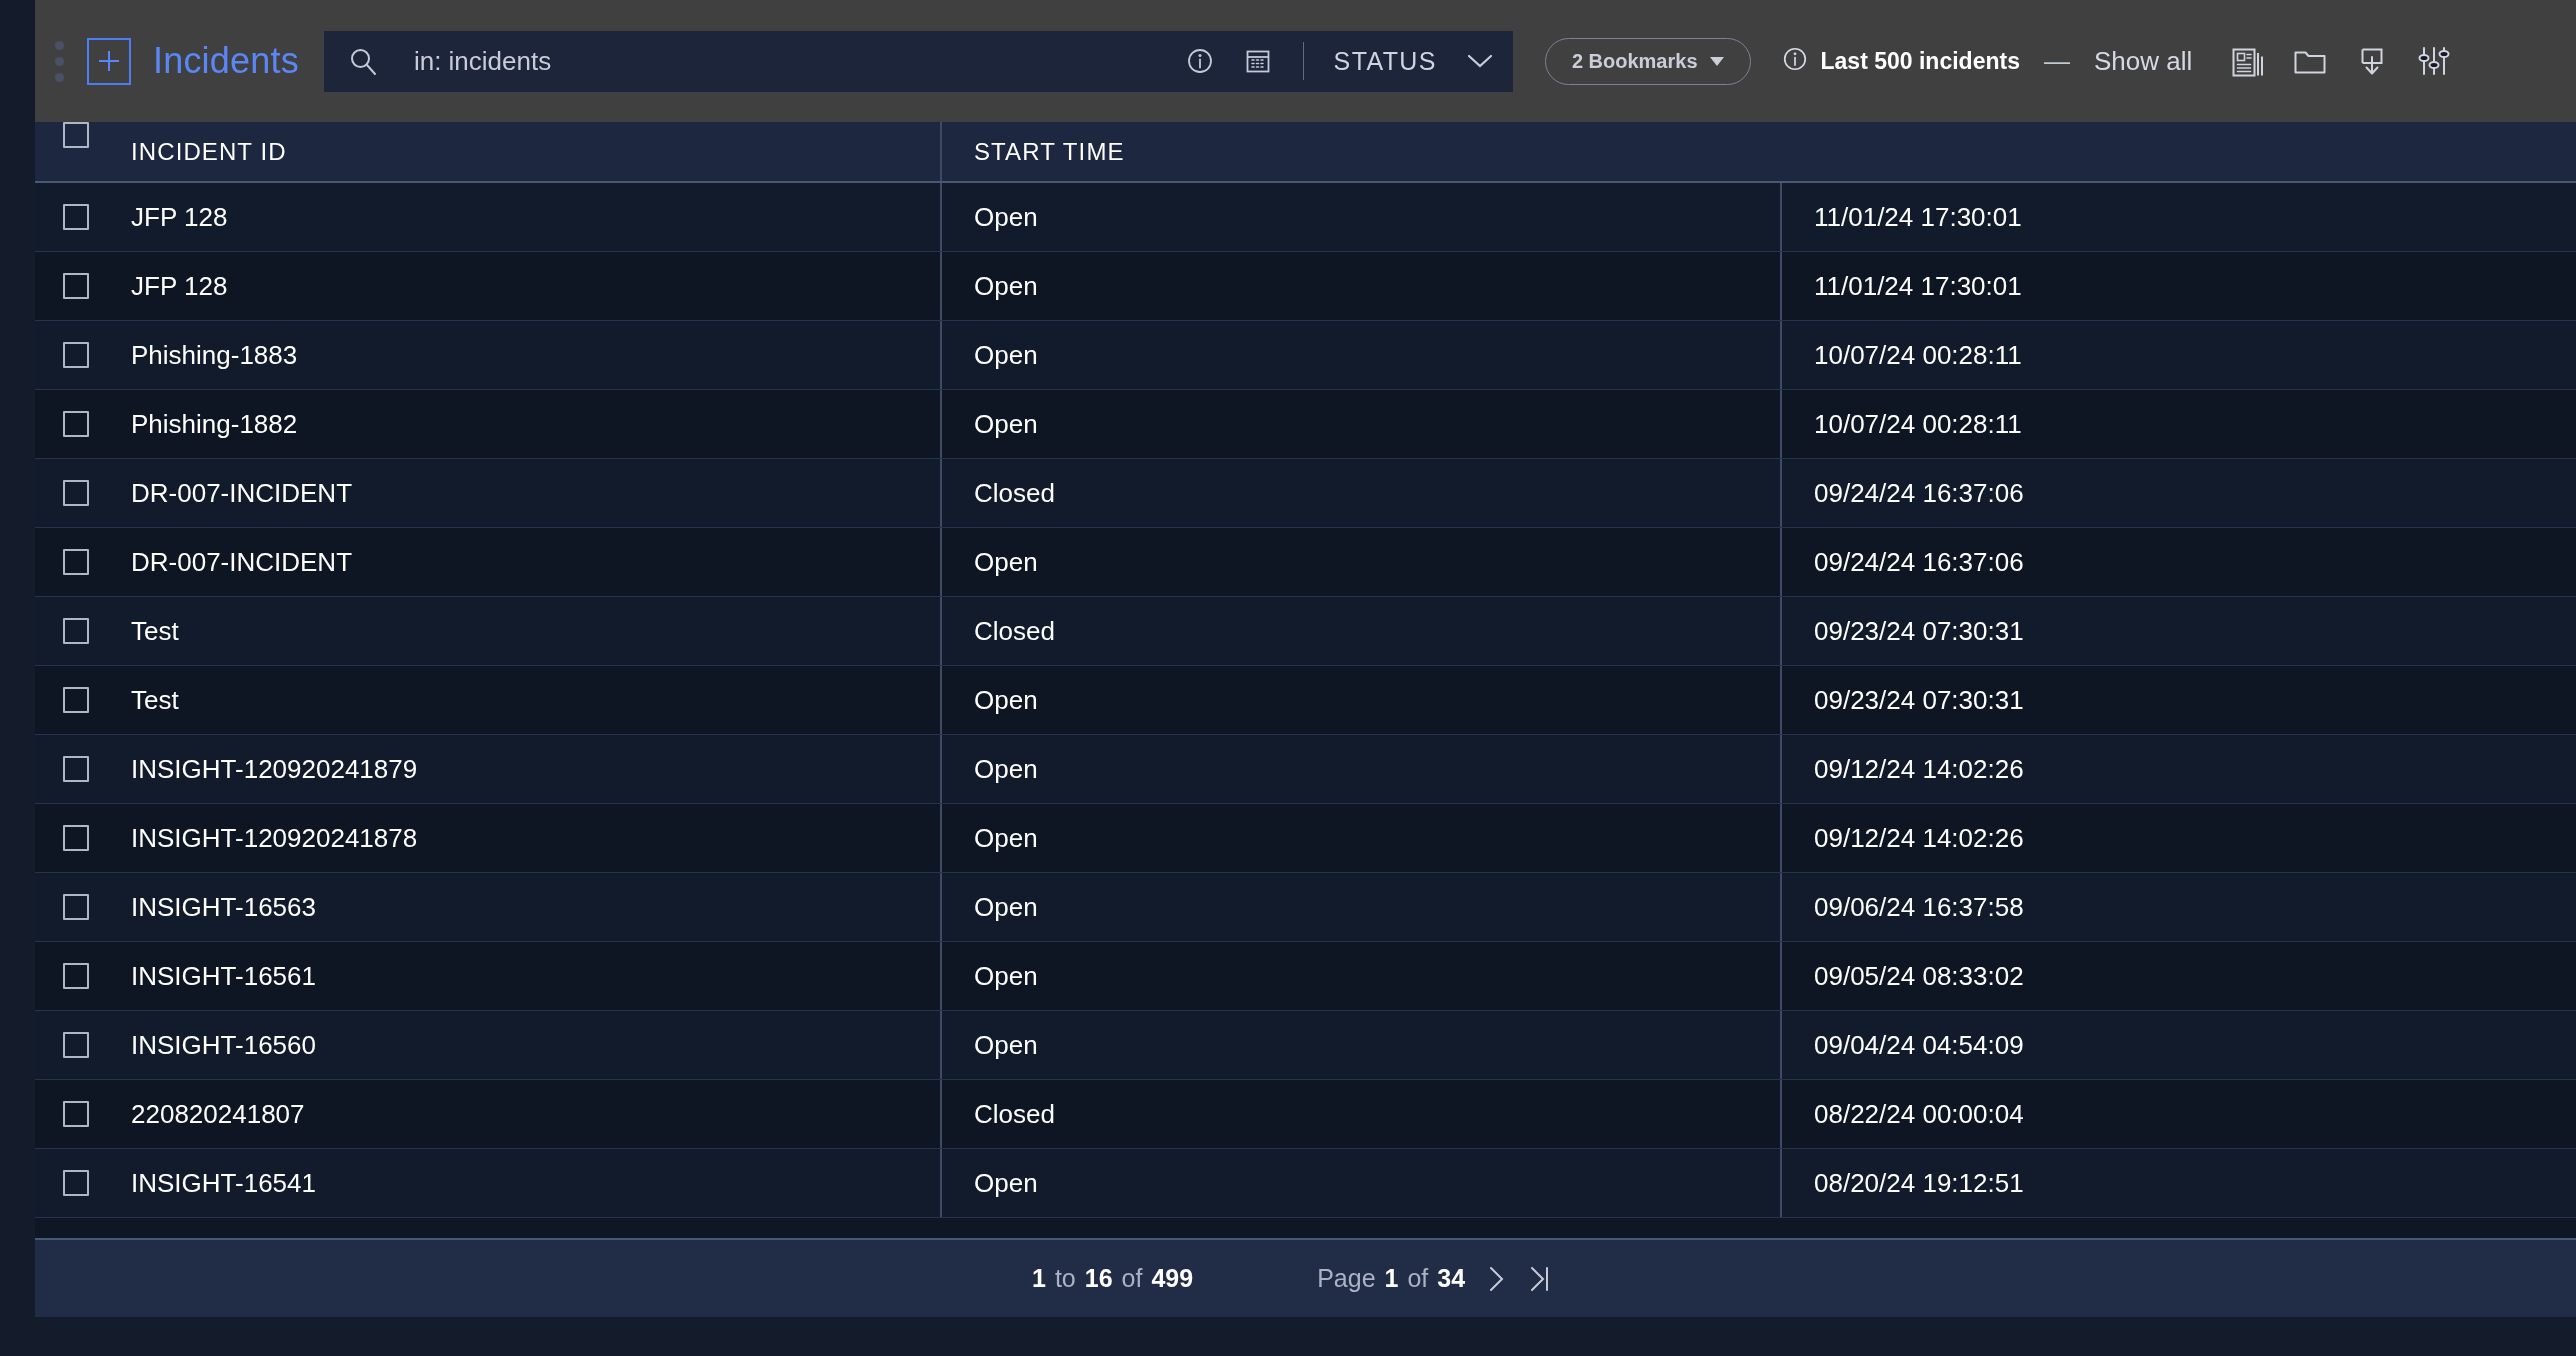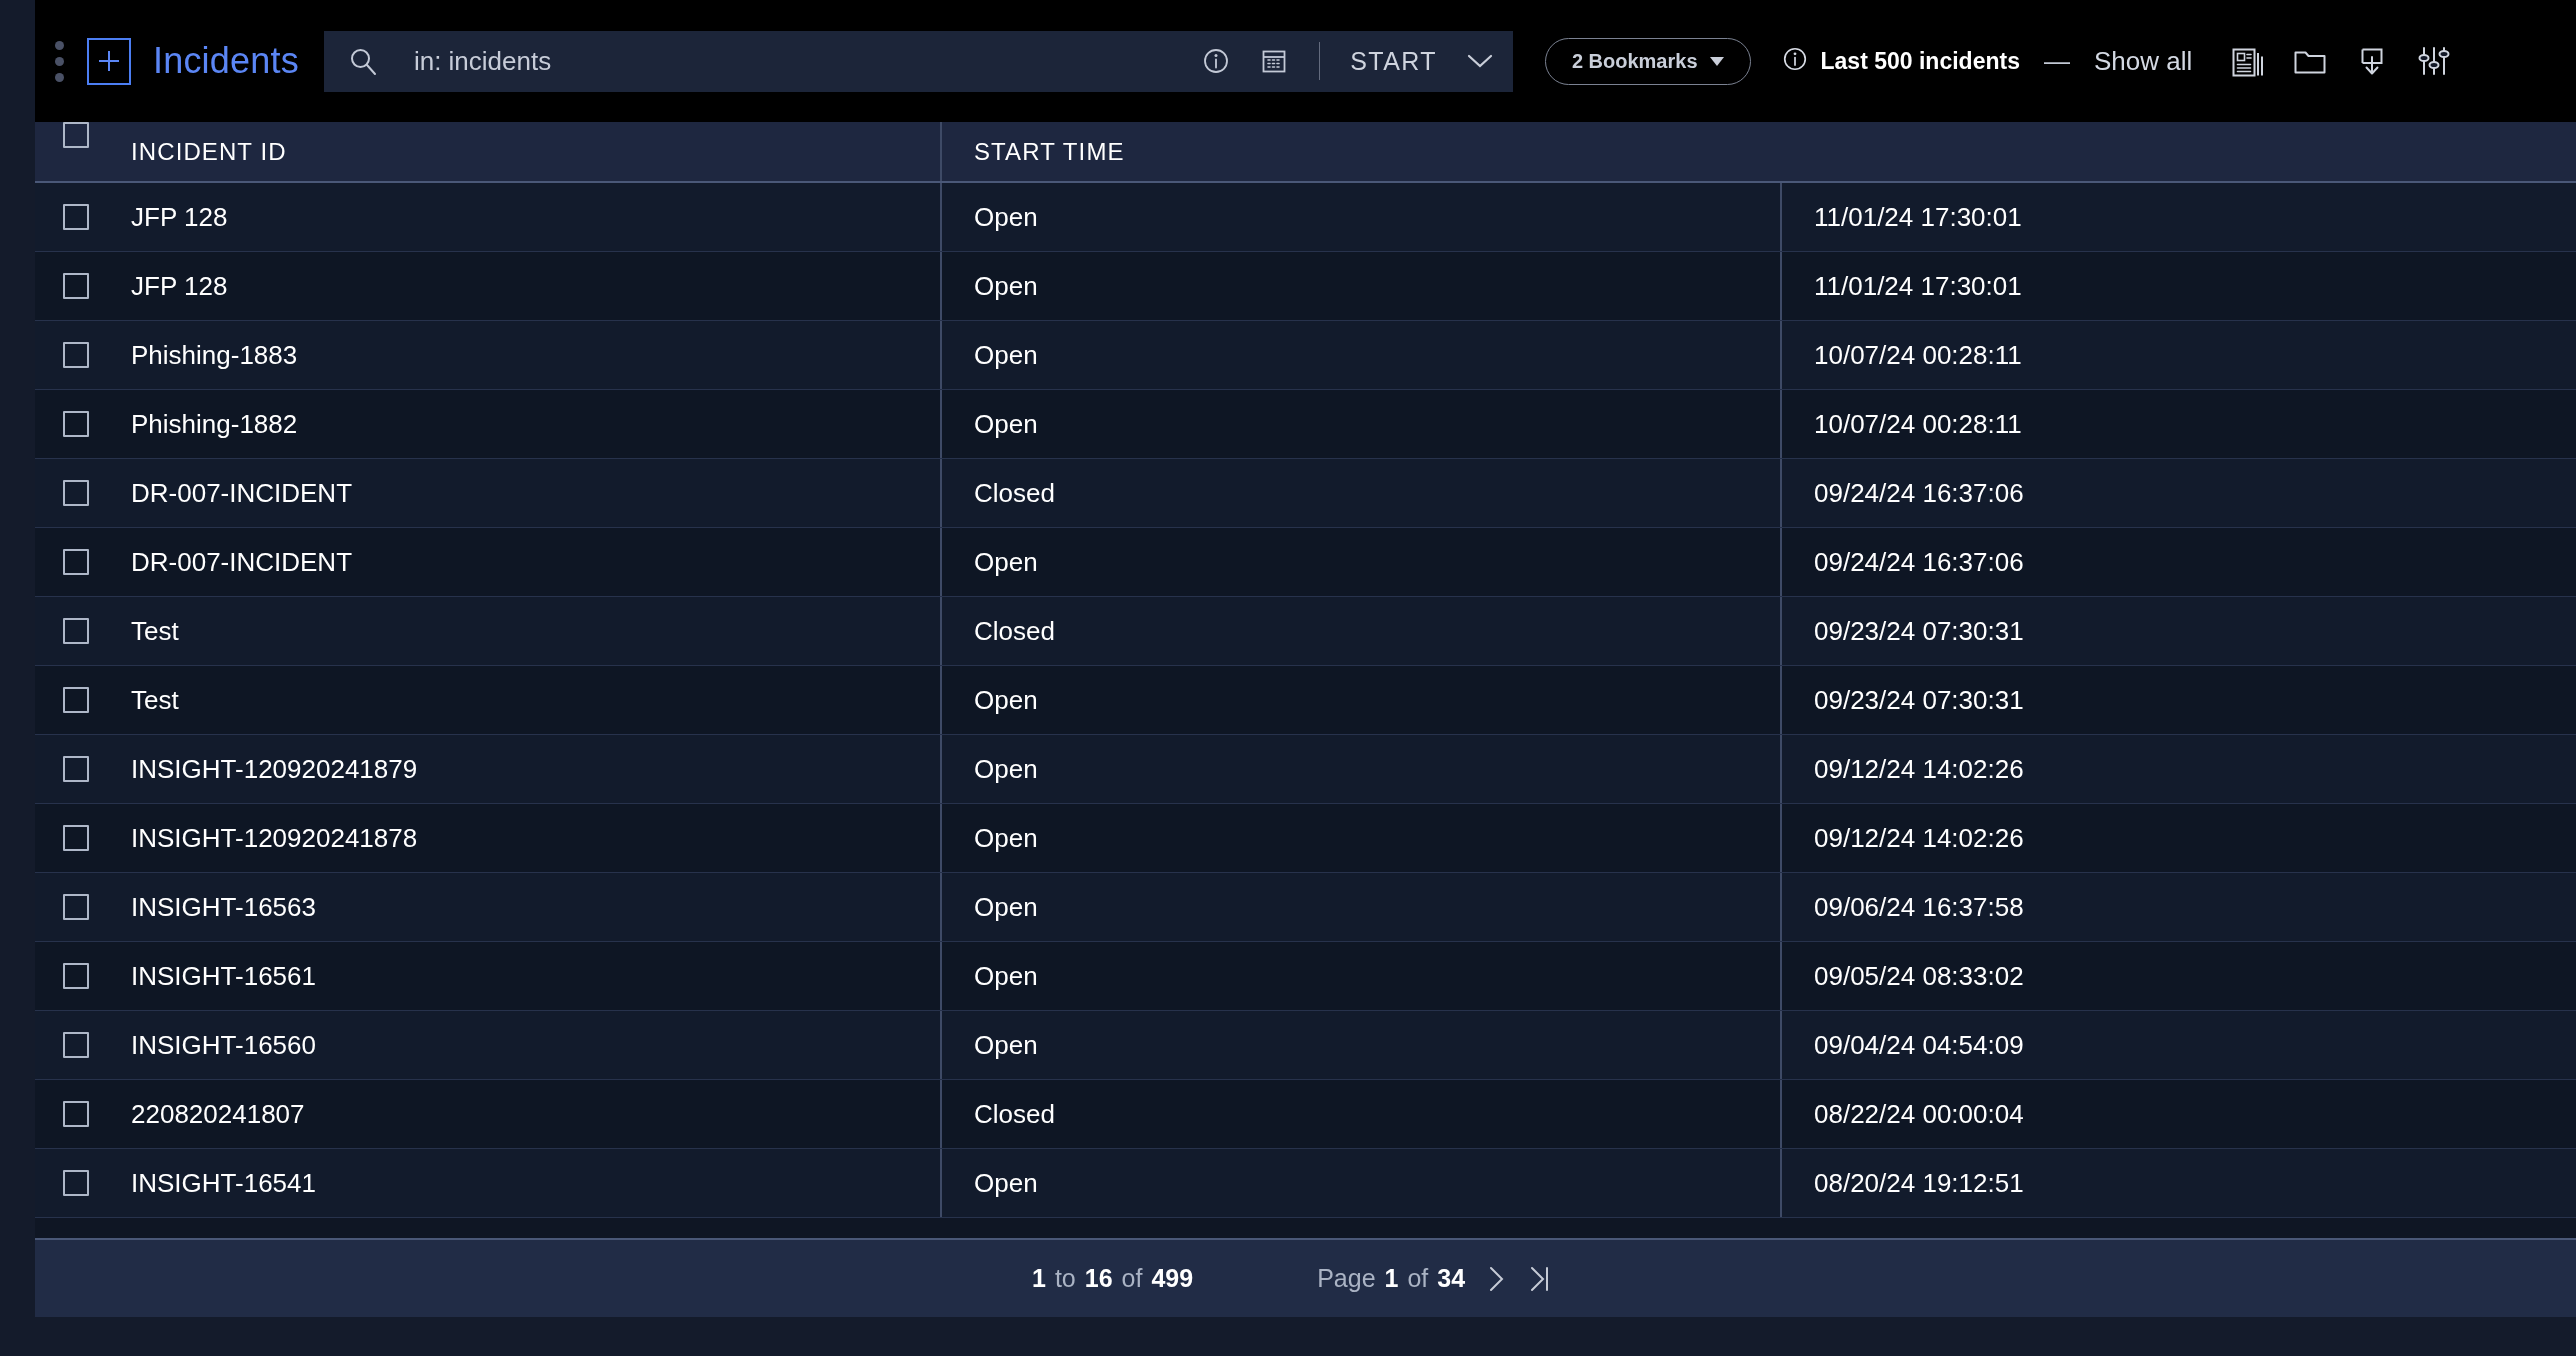--- a/index.html
+++ b/index.html
@@ -33,21 +33,21 @@
     flex: 1 1 auto;
     display: flex;
     flex-direction: column;
     height: 1356px;
     overflow: hidden;
   }
 
   
   .toolbar {
     height: 122px;
-    background: #000000;
+    background: #404040;
     display: flex;
     align-items: center;
     padding: 0 38px 0 0;
     flex: 0 0 122px;
     position: relative;
   }
 
   .kebab {
     width: 45px;
     display: flex;
@@ -276,21 +276,21 @@
           </svg>
         </span>
         <span class="sb-icon">
           <svg width="30" height="30" viewBox="0 0 30 30" aria-hidden="true">
             <rect x="4.5" y="5.5" width="21" height="20" stroke="#c3c9d6" stroke-width="1.8" fill="none"></rect>
             <path d="M4.5 11 H25.5" stroke="#c3c9d6" stroke-width="1.8"></path>
             <path d="M9 14 H11 M13.5 14 H15.5 M18 14 H20 M9 17.5 H11 M13.5 17.5 H15.5 M18 17.5 H20 M9 21 H11 M13.5 21 H15.5 M18 21 H20" stroke="#c3c9d6" stroke-width="1.6" stroke-linecap="round"></path>
           </svg>
         </span>
         <span class="vdivider"></span>
-        <span class="query-label">START</span>
+        <span class="query-label">STATUS</span>
         <span class="chev">
           <svg width="30" height="20" viewBox="0 0 30 20" aria-hidden="true">
             <path d="M4 5 L15 15 L26 5" stroke="#c9ced9" stroke-width="2.2" fill="none" stroke-linecap="round"></path>
           </svg>
         </span>
       </div>
 
       <div class="bookmarks">
         <span>2 Bookmarks</span>
         <span class="caret"></span>

